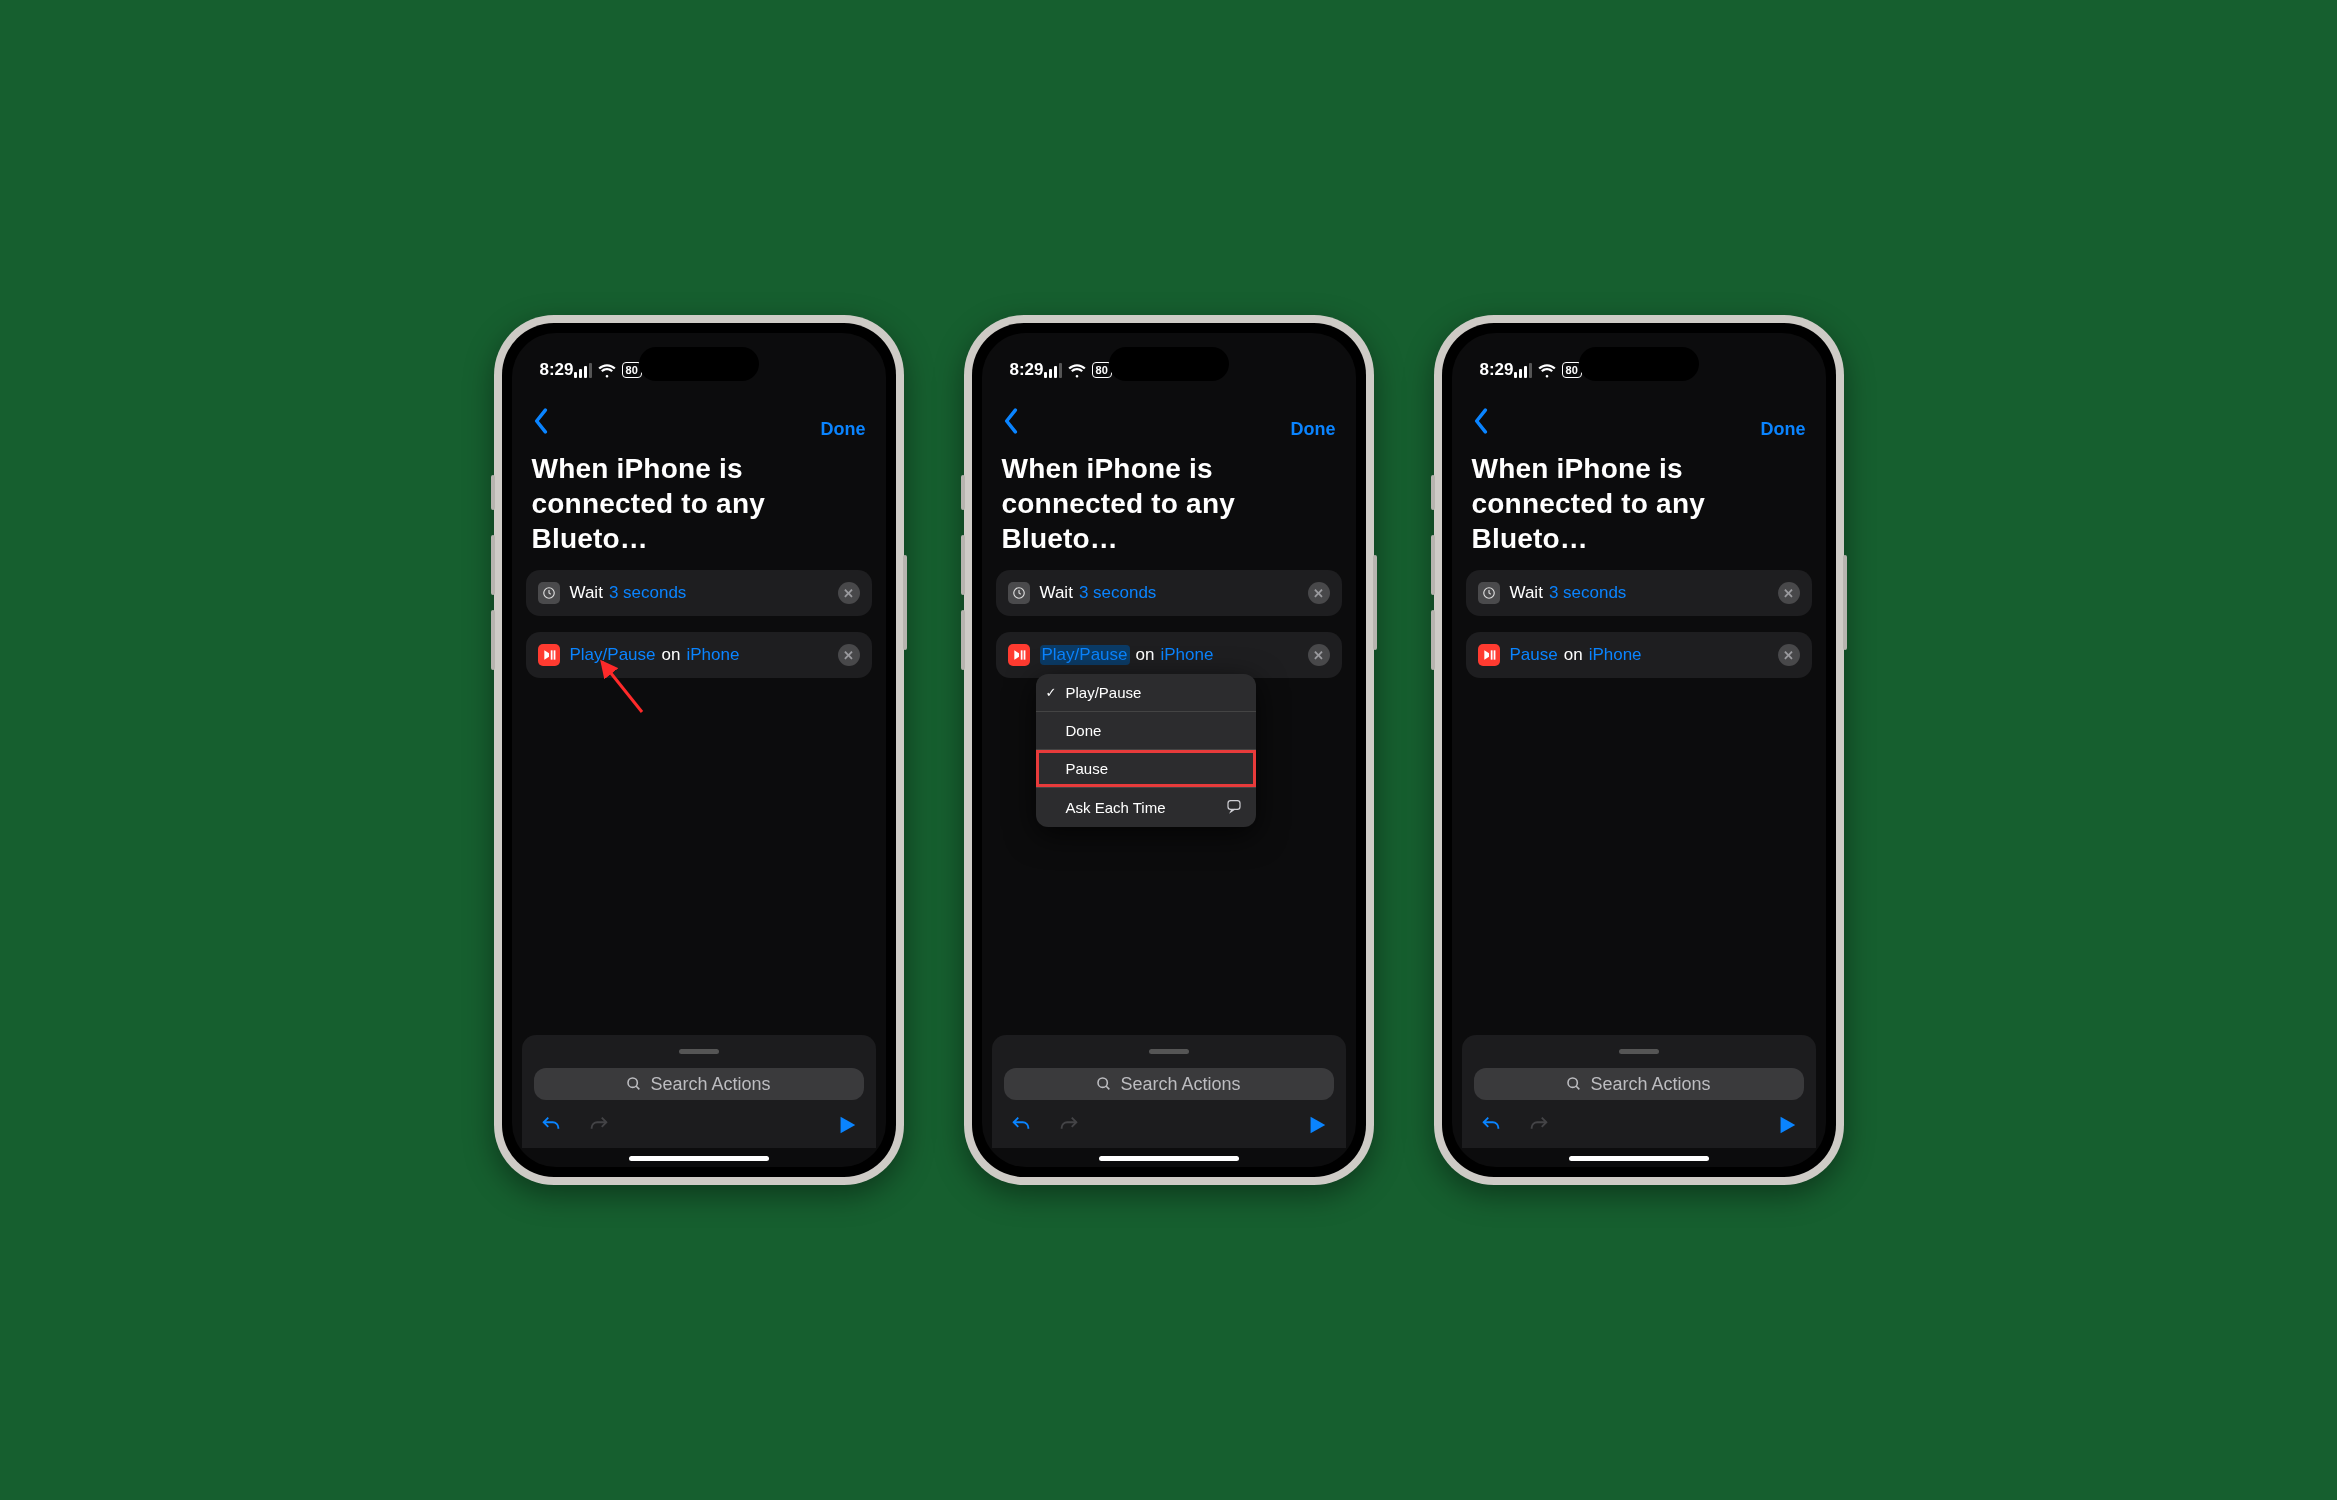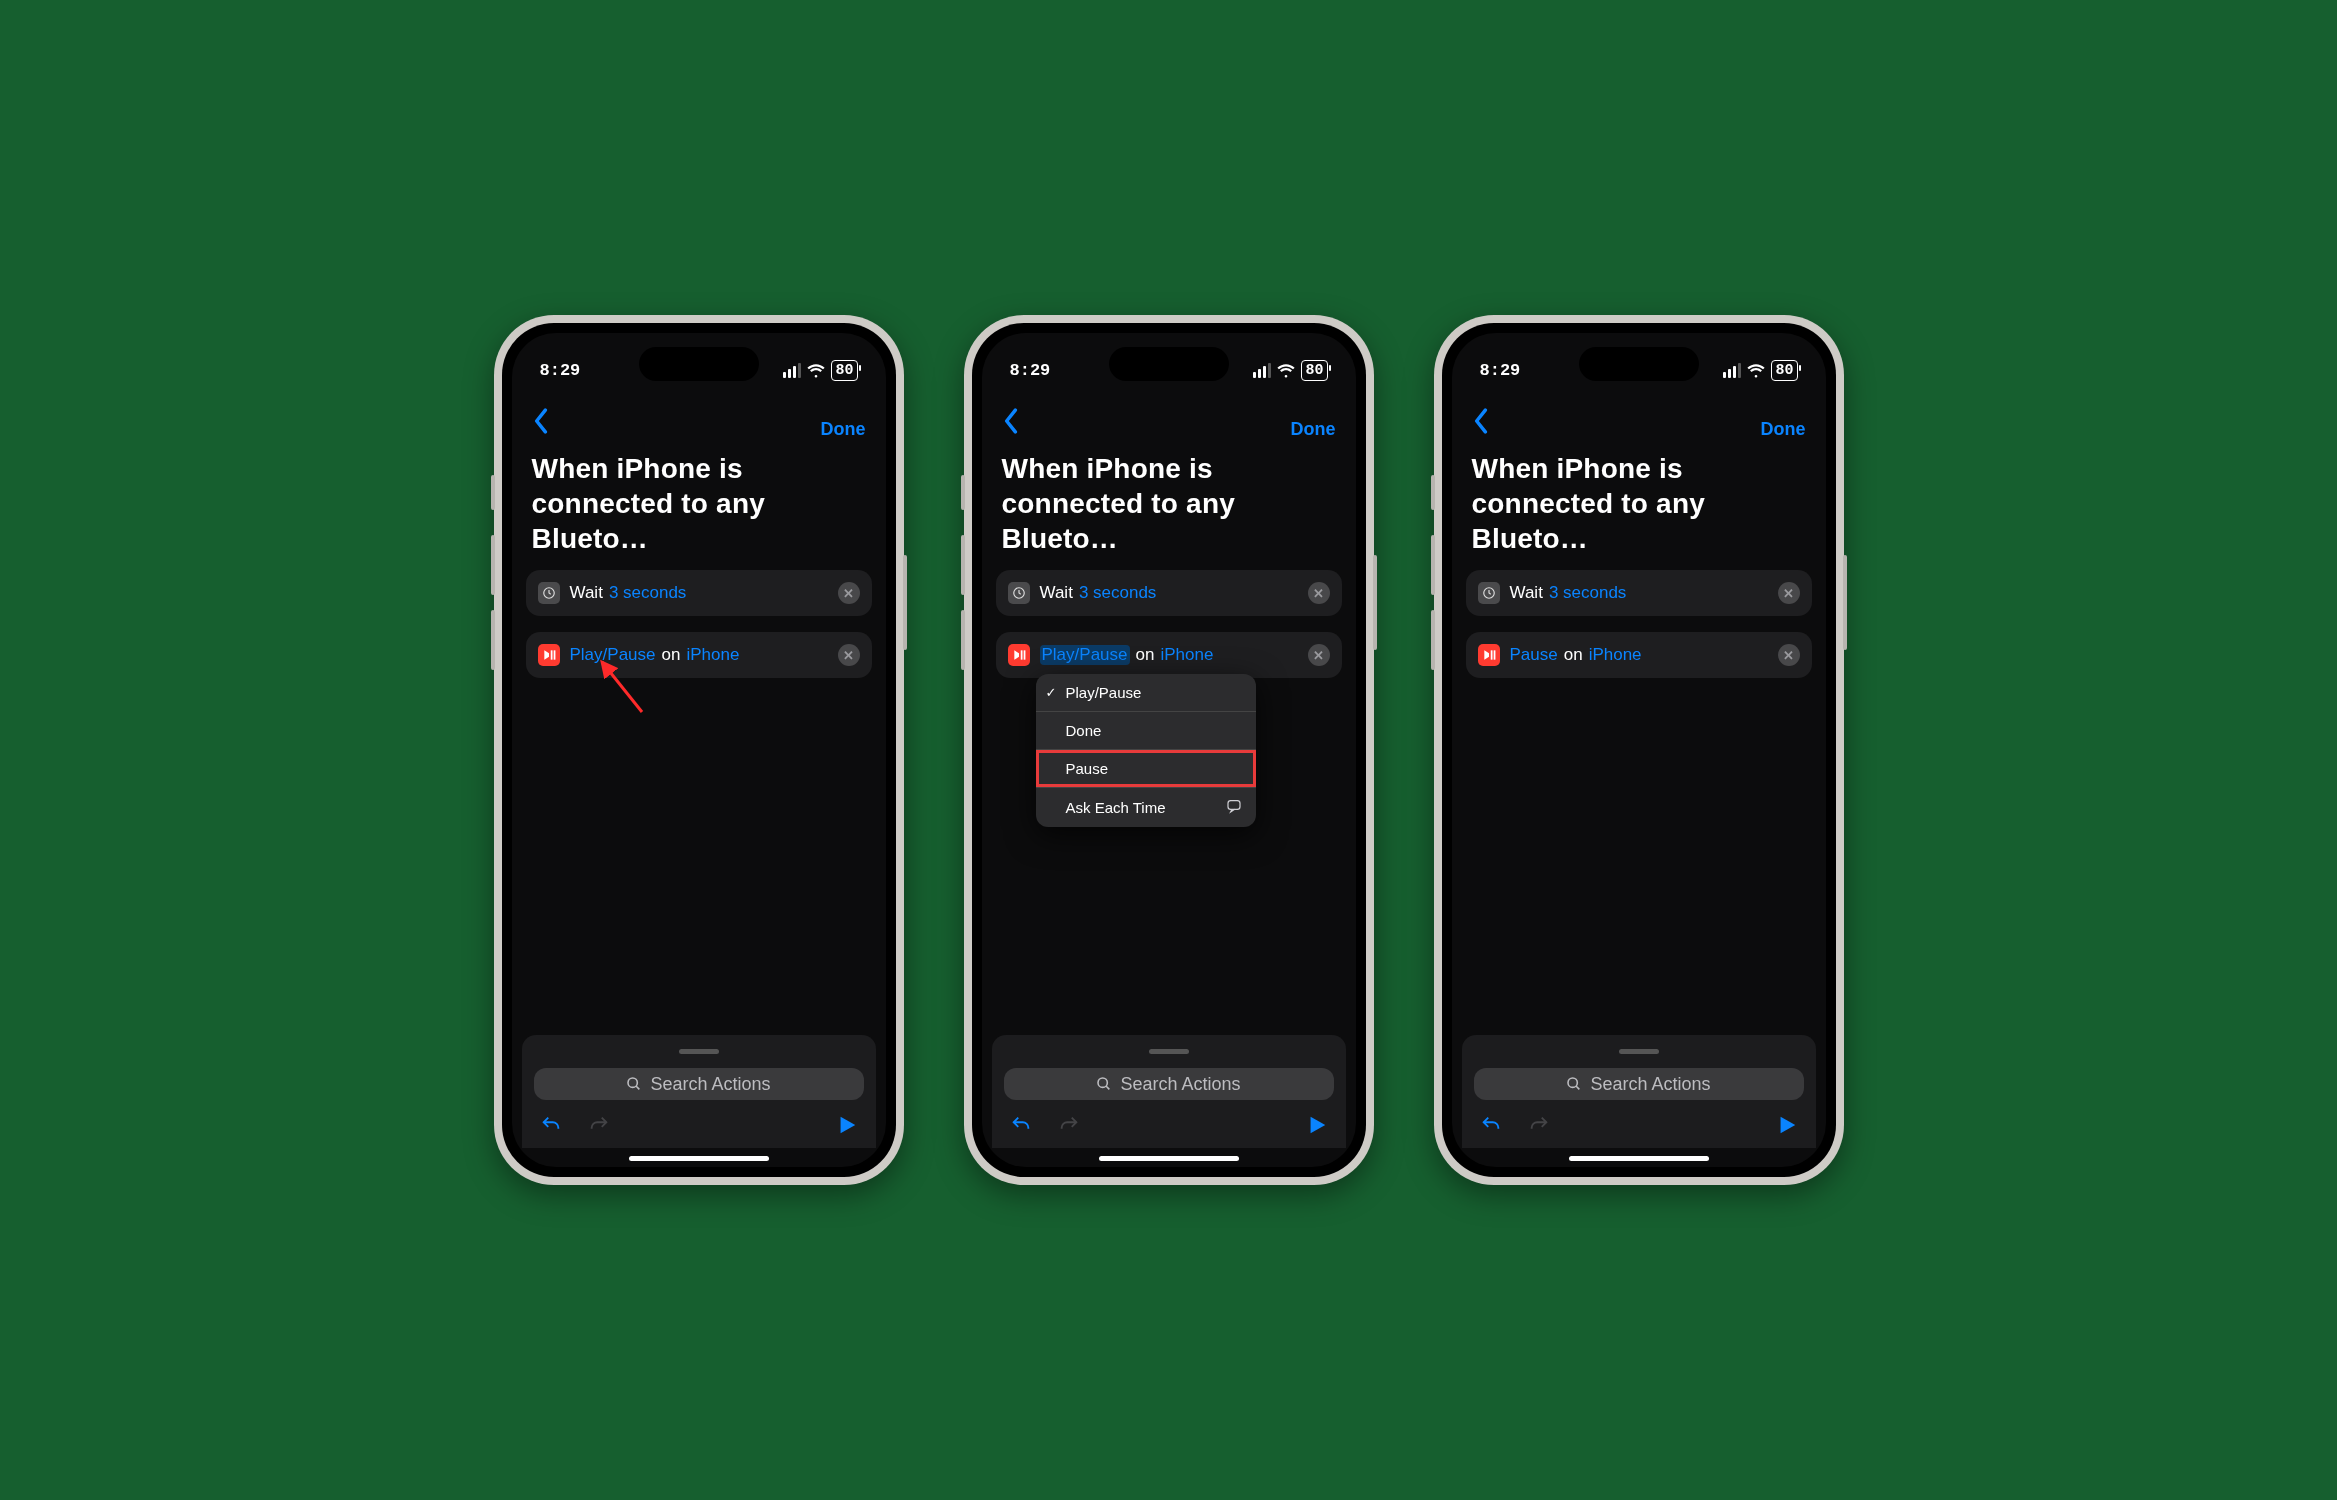--- a/index.html
+++ b/index.html
@@ -67,39 +67,37 @@
     transform:translateX(-50%);
     width:120px;height:34px;
     background:#000;
     border-radius:20px;
     z-index:5;
   }
   
   .statusbar{
     height:54px;
     display:flex;
-    justify-content:space-between;
     align-items:center;
     padding:10px 28px 0 28px;
     color:var(--txt-white);
     font-weight:600;
     font-size:17px;
-    font-family:Liberation Mono, monospace;
   }
   .statusbar .right{display:flex;align-items:center;gap:6px;}
   .sig-bars{display:flex;align-items:flex-end;gap:2px;}
   .sig-bars span{width:3px;background:#fff;border-radius:1px;}
   .sig-bars span:nth-child(1){height:6px;}
   .sig-bars span:nth-child(2){height:9px;}
   .sig-bars span:nth-child(3){height:12px;}
   .sig-bars span:nth-child(4){height:15px;background:#555;}
   .wifi-icon svg{width:18px;height:18px;display:block;}
   .batt{
     border:1px solid #fff;border-radius:4px;
-    padding:1px 3px;font-size:15px;font-weight:700;
+    padding:1px 3px;font-size:11px;font-weight:700;
     position:relative;
   }
   .batt::after{content:"";position:absolute;right:-4px;top:4px;width:2px;height:6px;background:#fff;border-radius:1px;}
   
   .nav{
     height:48px;
     display:flex;
     justify-content:space-between;
     align-items:center;
     padding:0 20px;

